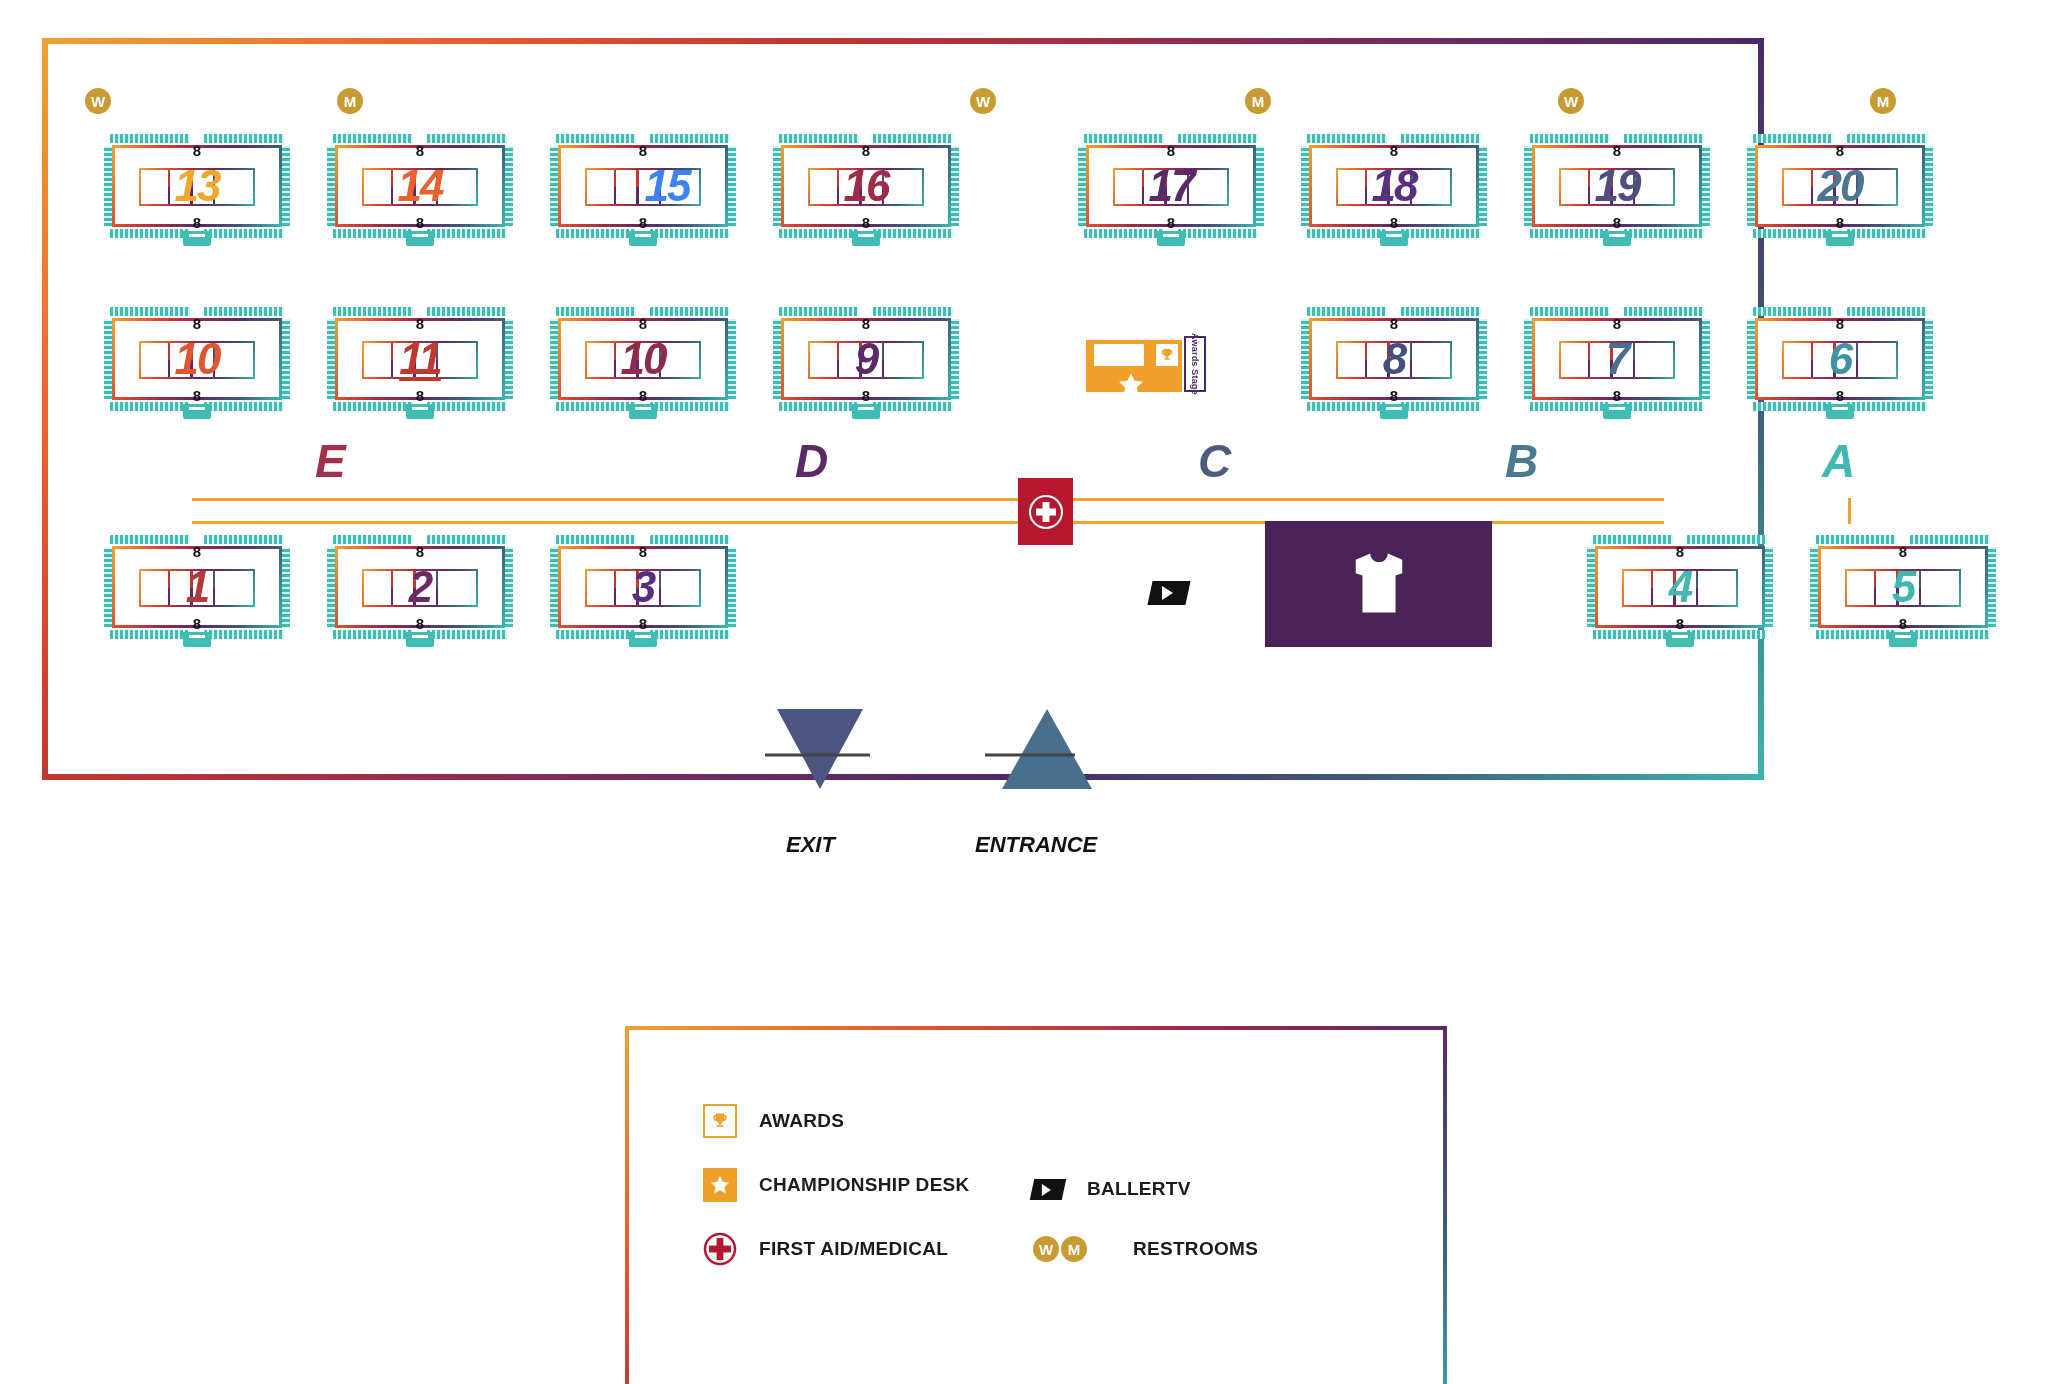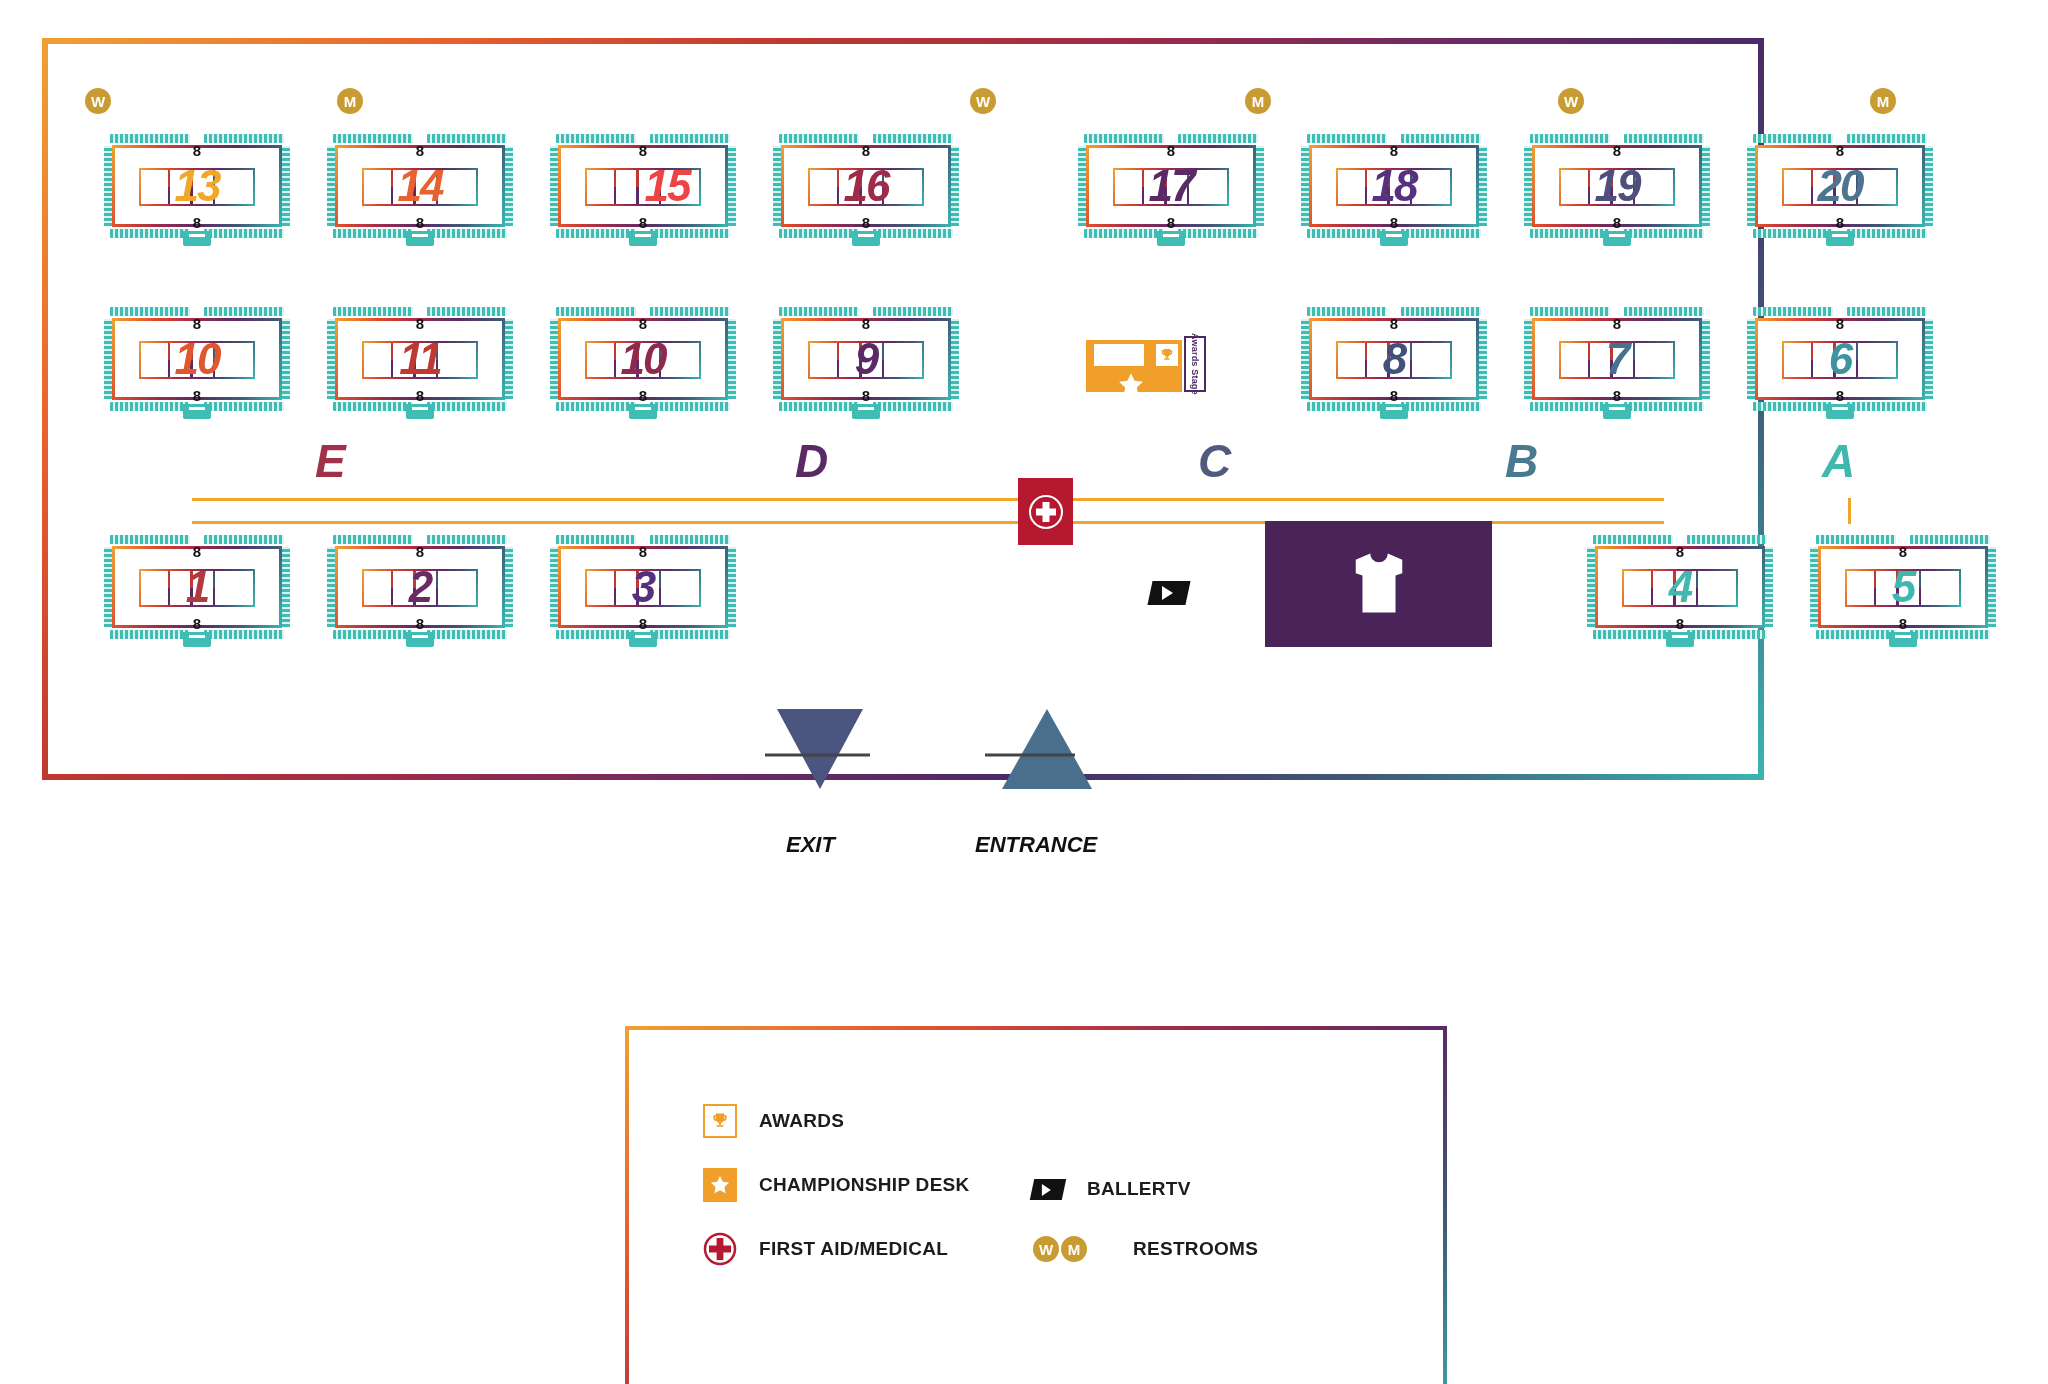--- a/index.html
+++ b/index.html
@@ -195,21 +195,21 @@
         <div class="inner">
           <div class="ct-line t red" style="left:24%"></div>
           <div class="ct-line t red" style="left:44%"></div>
           <div class="ct-line t nv" style="left:64%"></div>
           <div class="ct-line b" style="left:24%"></div>
           <div class="ct-line b" style="left:44%"></div>
           <div class="ct-line b" style="left:64%"></div>
         </div>
       </div>
       <div class="dot8 t">8</div>
-      <div class="num" style="color: #ef4444; margin-left: 48px;">15</div>
+      <div class="num" style="color: #3b82f6; margin-left: 48px;">15</div>
       <div class="dot8 b">8</div>
       <div class="bleach-bot">
         <span></span>
         <span></span>
         <div class="mid-tab">
           <i></i>
         </div>
       </div>
     </div>
     <div class="court" style="left: 773px; top: 134px;">
@@ -391,21 +391,21 @@
         <div class="inner">
           <div class="ct-line t red" style="left:24%"></div>
           <div class="ct-line t red" style="left:44%"></div>
           <div class="ct-line t nv" style="left:64%"></div>
           <div class="ct-line b" style="left:24%"></div>
           <div class="ct-line b" style="left:44%"></div>
           <div class="ct-line b" style="left:64%"></div>
         </div>
       </div>
       <div class="dot8 t">8</div>
-      <div class="num" style="color: rgb(192, 57, 47);">11</div>
+      <div class="num" style="color: rgb(192, 57, 47); text-decoration: underline;">11</div>
       <div class="dot8 b">8</div>
       <div class="bleach-bot">
         <span></span>
         <span></span>
         <div class="mid-tab">
           <i></i>
         </div>
       </div>
     </div>
     <div class="court" style="left: 550px; top: 307px;">

